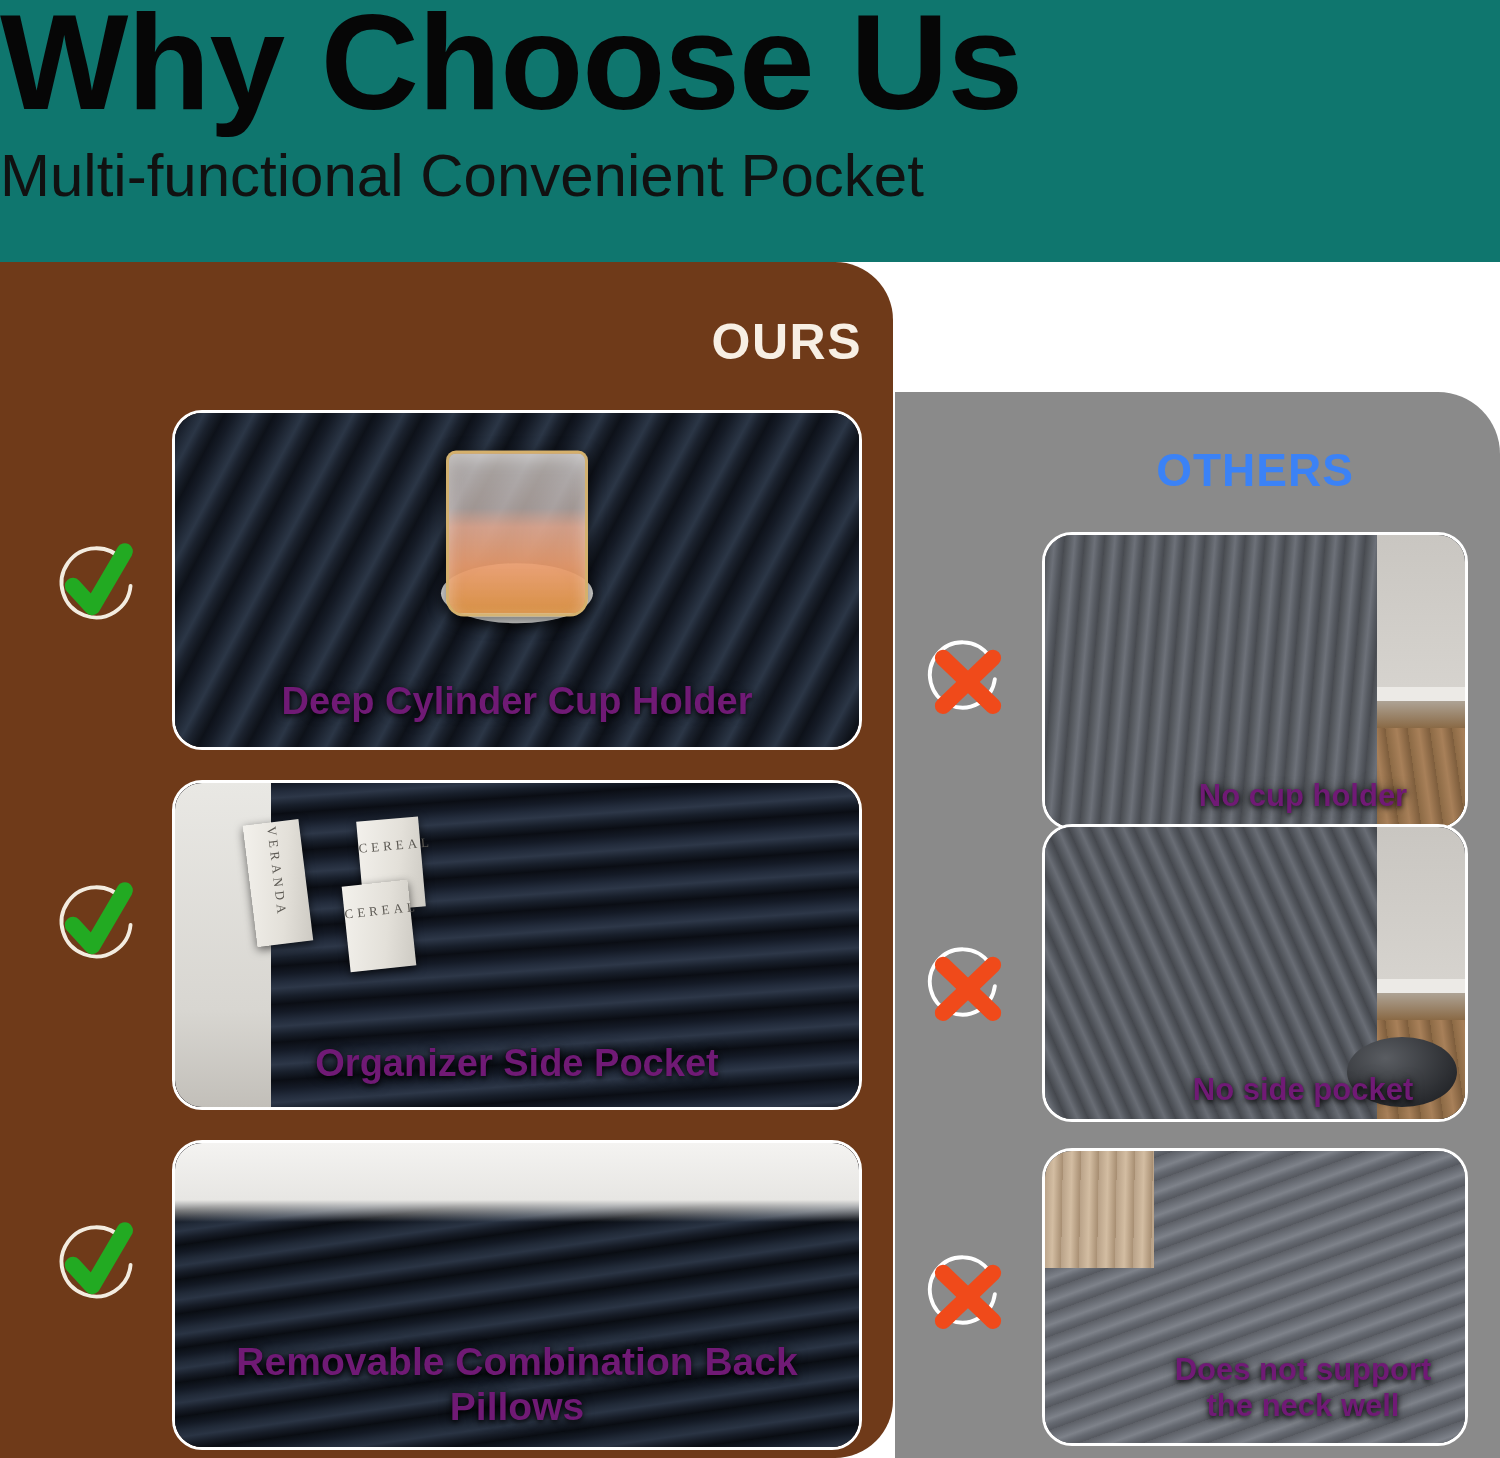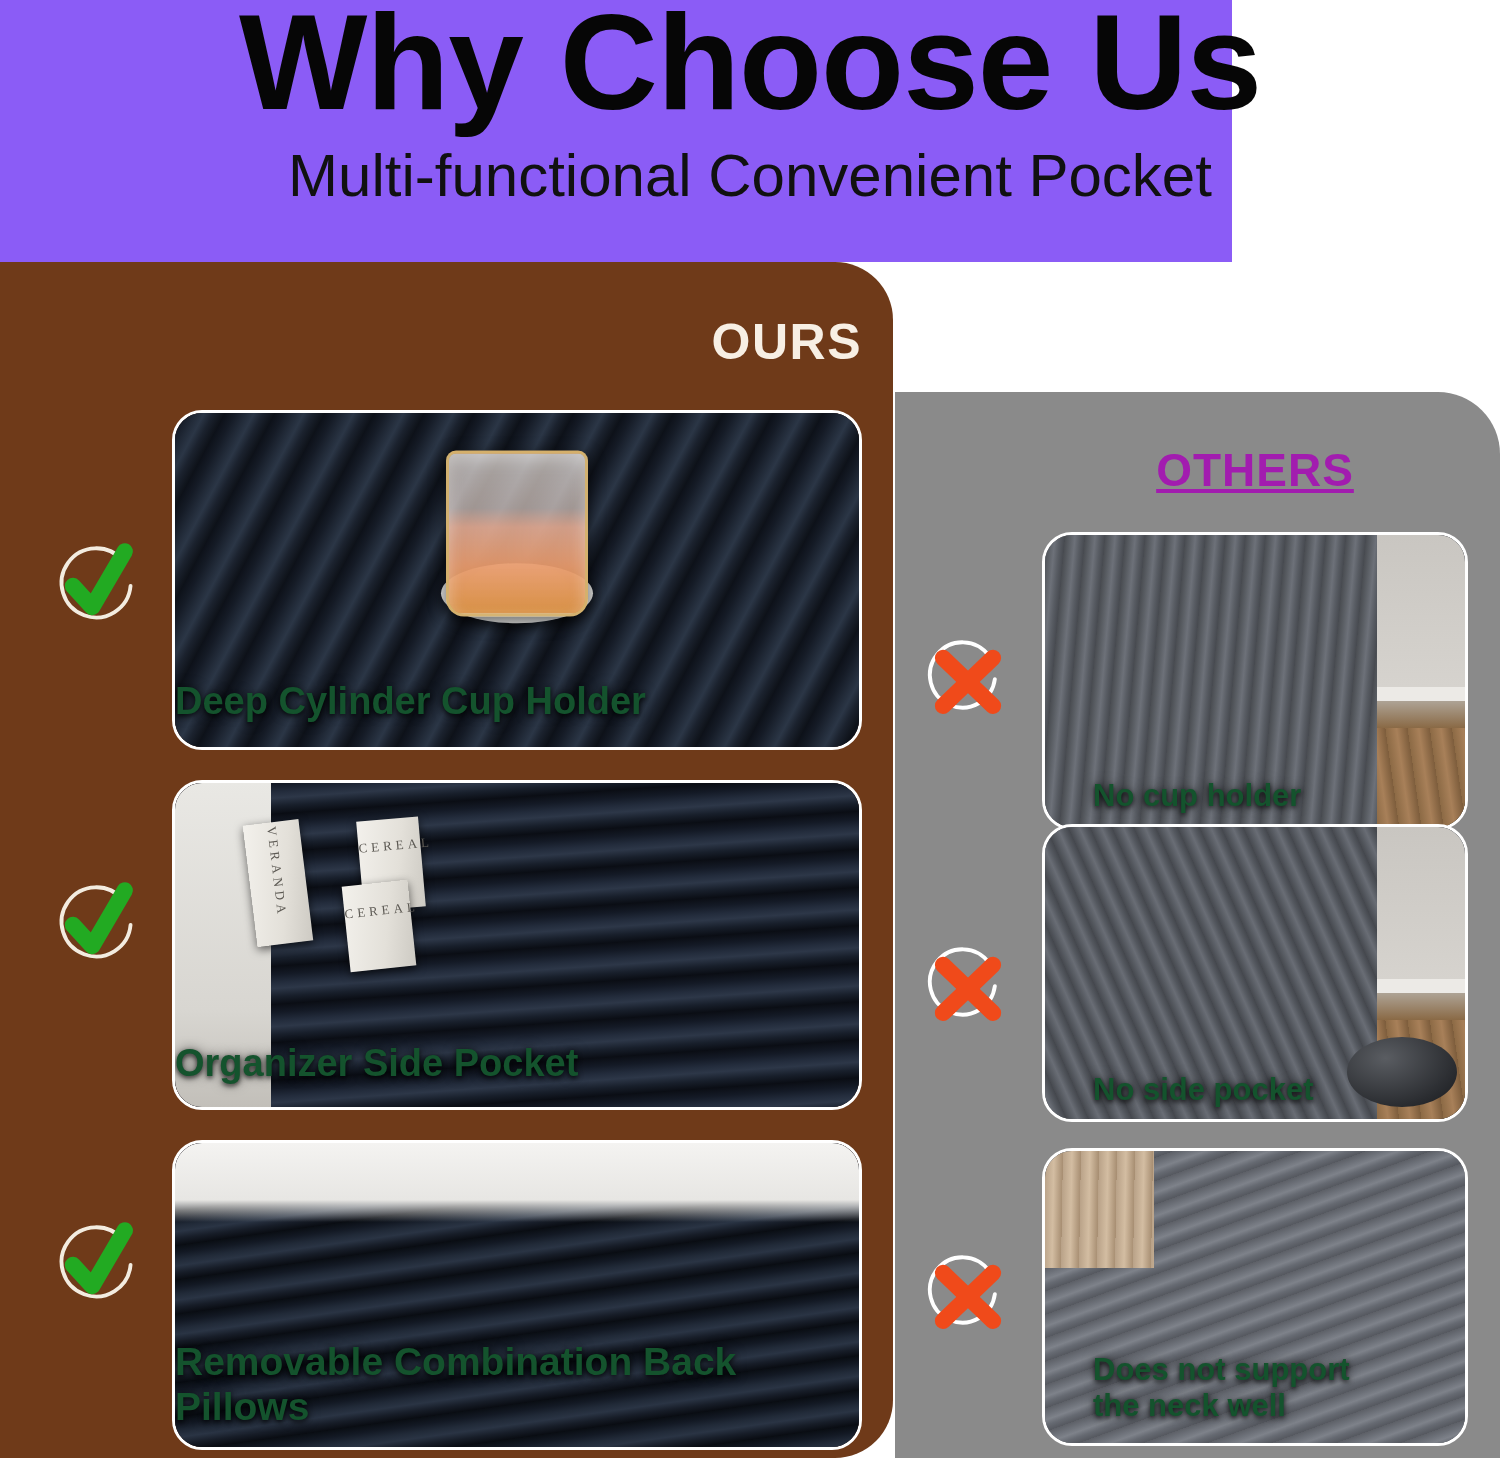--- a/index.html
+++ b/index.html
@@ -12,24 +12,23 @@
     height: 1458px;
     position: relative;
     overflow: hidden;
     font-family: "Liberation Sans", sans-serif;
   }
 
   
   .header {
     position: absolute;
     left: 0; top: 0;
-    width: 1232px;
+    width: 1500px;
     height: 262px;
-    background: #8b5cf6;
-    text-align: center;
+    background: #0f766e;
   }
   .main-title {
     position: absolute;
     left: 0; top: -6px;
     width: 1500px;
     font-size: 136px;
     font-weight: bold;
     color: #060606;
     letter-spacing: -1px;
     line-height: 1.0;
@@ -81,24 +80,23 @@
     line-height: 1.0;
   }
   .others-heading {
     position: absolute;
     left: 1042px;
     top: 447px;
     width: 426px;
     text-align: center;
     font-size: 46px;
     font-weight: bold;
-    color: #a21caf;
+    color: #3b82f6;
     letter-spacing: 1px;
     line-height: 1.0;
-    text-decoration: underline;
   }
 
   
   .card {
     position: absolute;
     border: 3px solid #ffffff;
     border-radius: 30px;
     overflow: hidden;
     box-sizing: border-box;
   }
@@ -114,21 +112,22 @@
 
   .card-photo {
     position: absolute;
     left: 0; top: 0;
     width: 100%; height: 100%;
   }
   .card-label {
     position: absolute;
     left: 0;
     width: 100%;
-    color: #14532d;
+    text-align: center;
+    color: #701a75;
     font-weight: bold;
     line-height: 1.14;
     text-shadow: 0 2px 5px rgba(0,0,0,0.75), 0 0 12px rgba(0,0,0,0.55);
     margin-top: 12px;
   }
   .label-ours { bottom: 22px; font-size: 38px; }
   .card-o1 .label-ours { bottom: 24px; }
   .card-o2 .label-ours { bottom: 22px; }
   .card-o3 .label-ours { bottom: 18px; font-size: 39px; }
 

